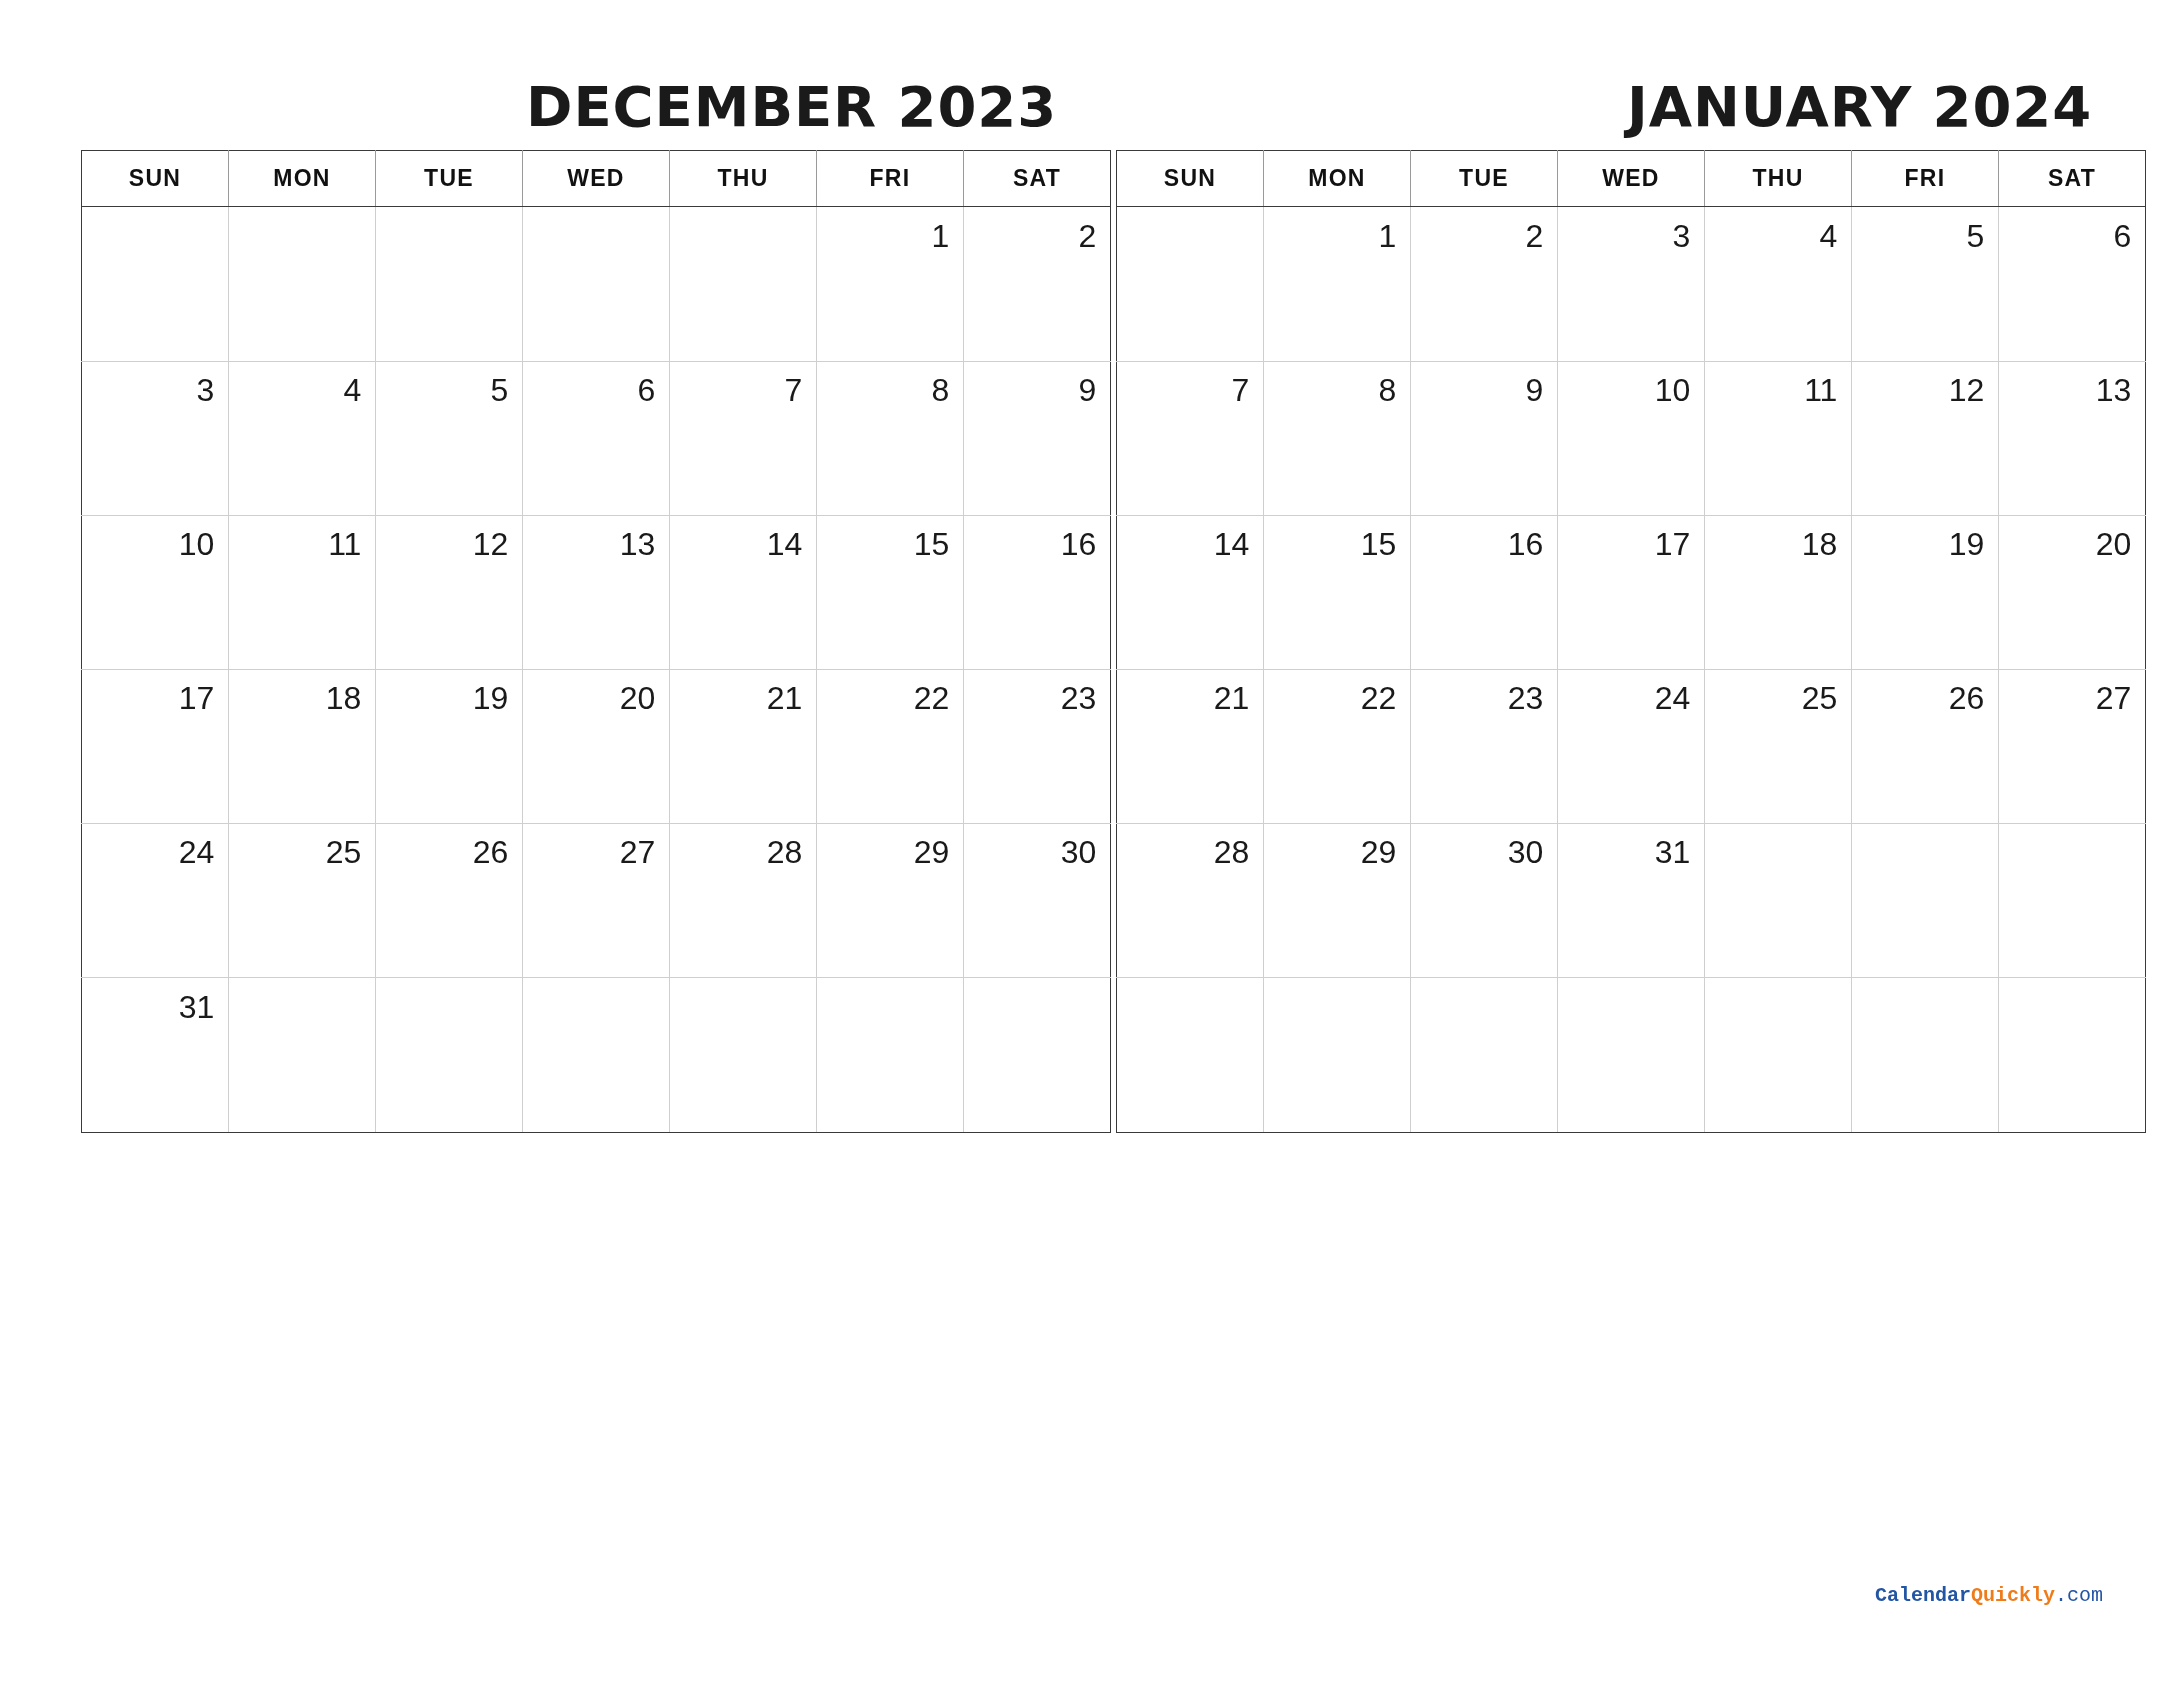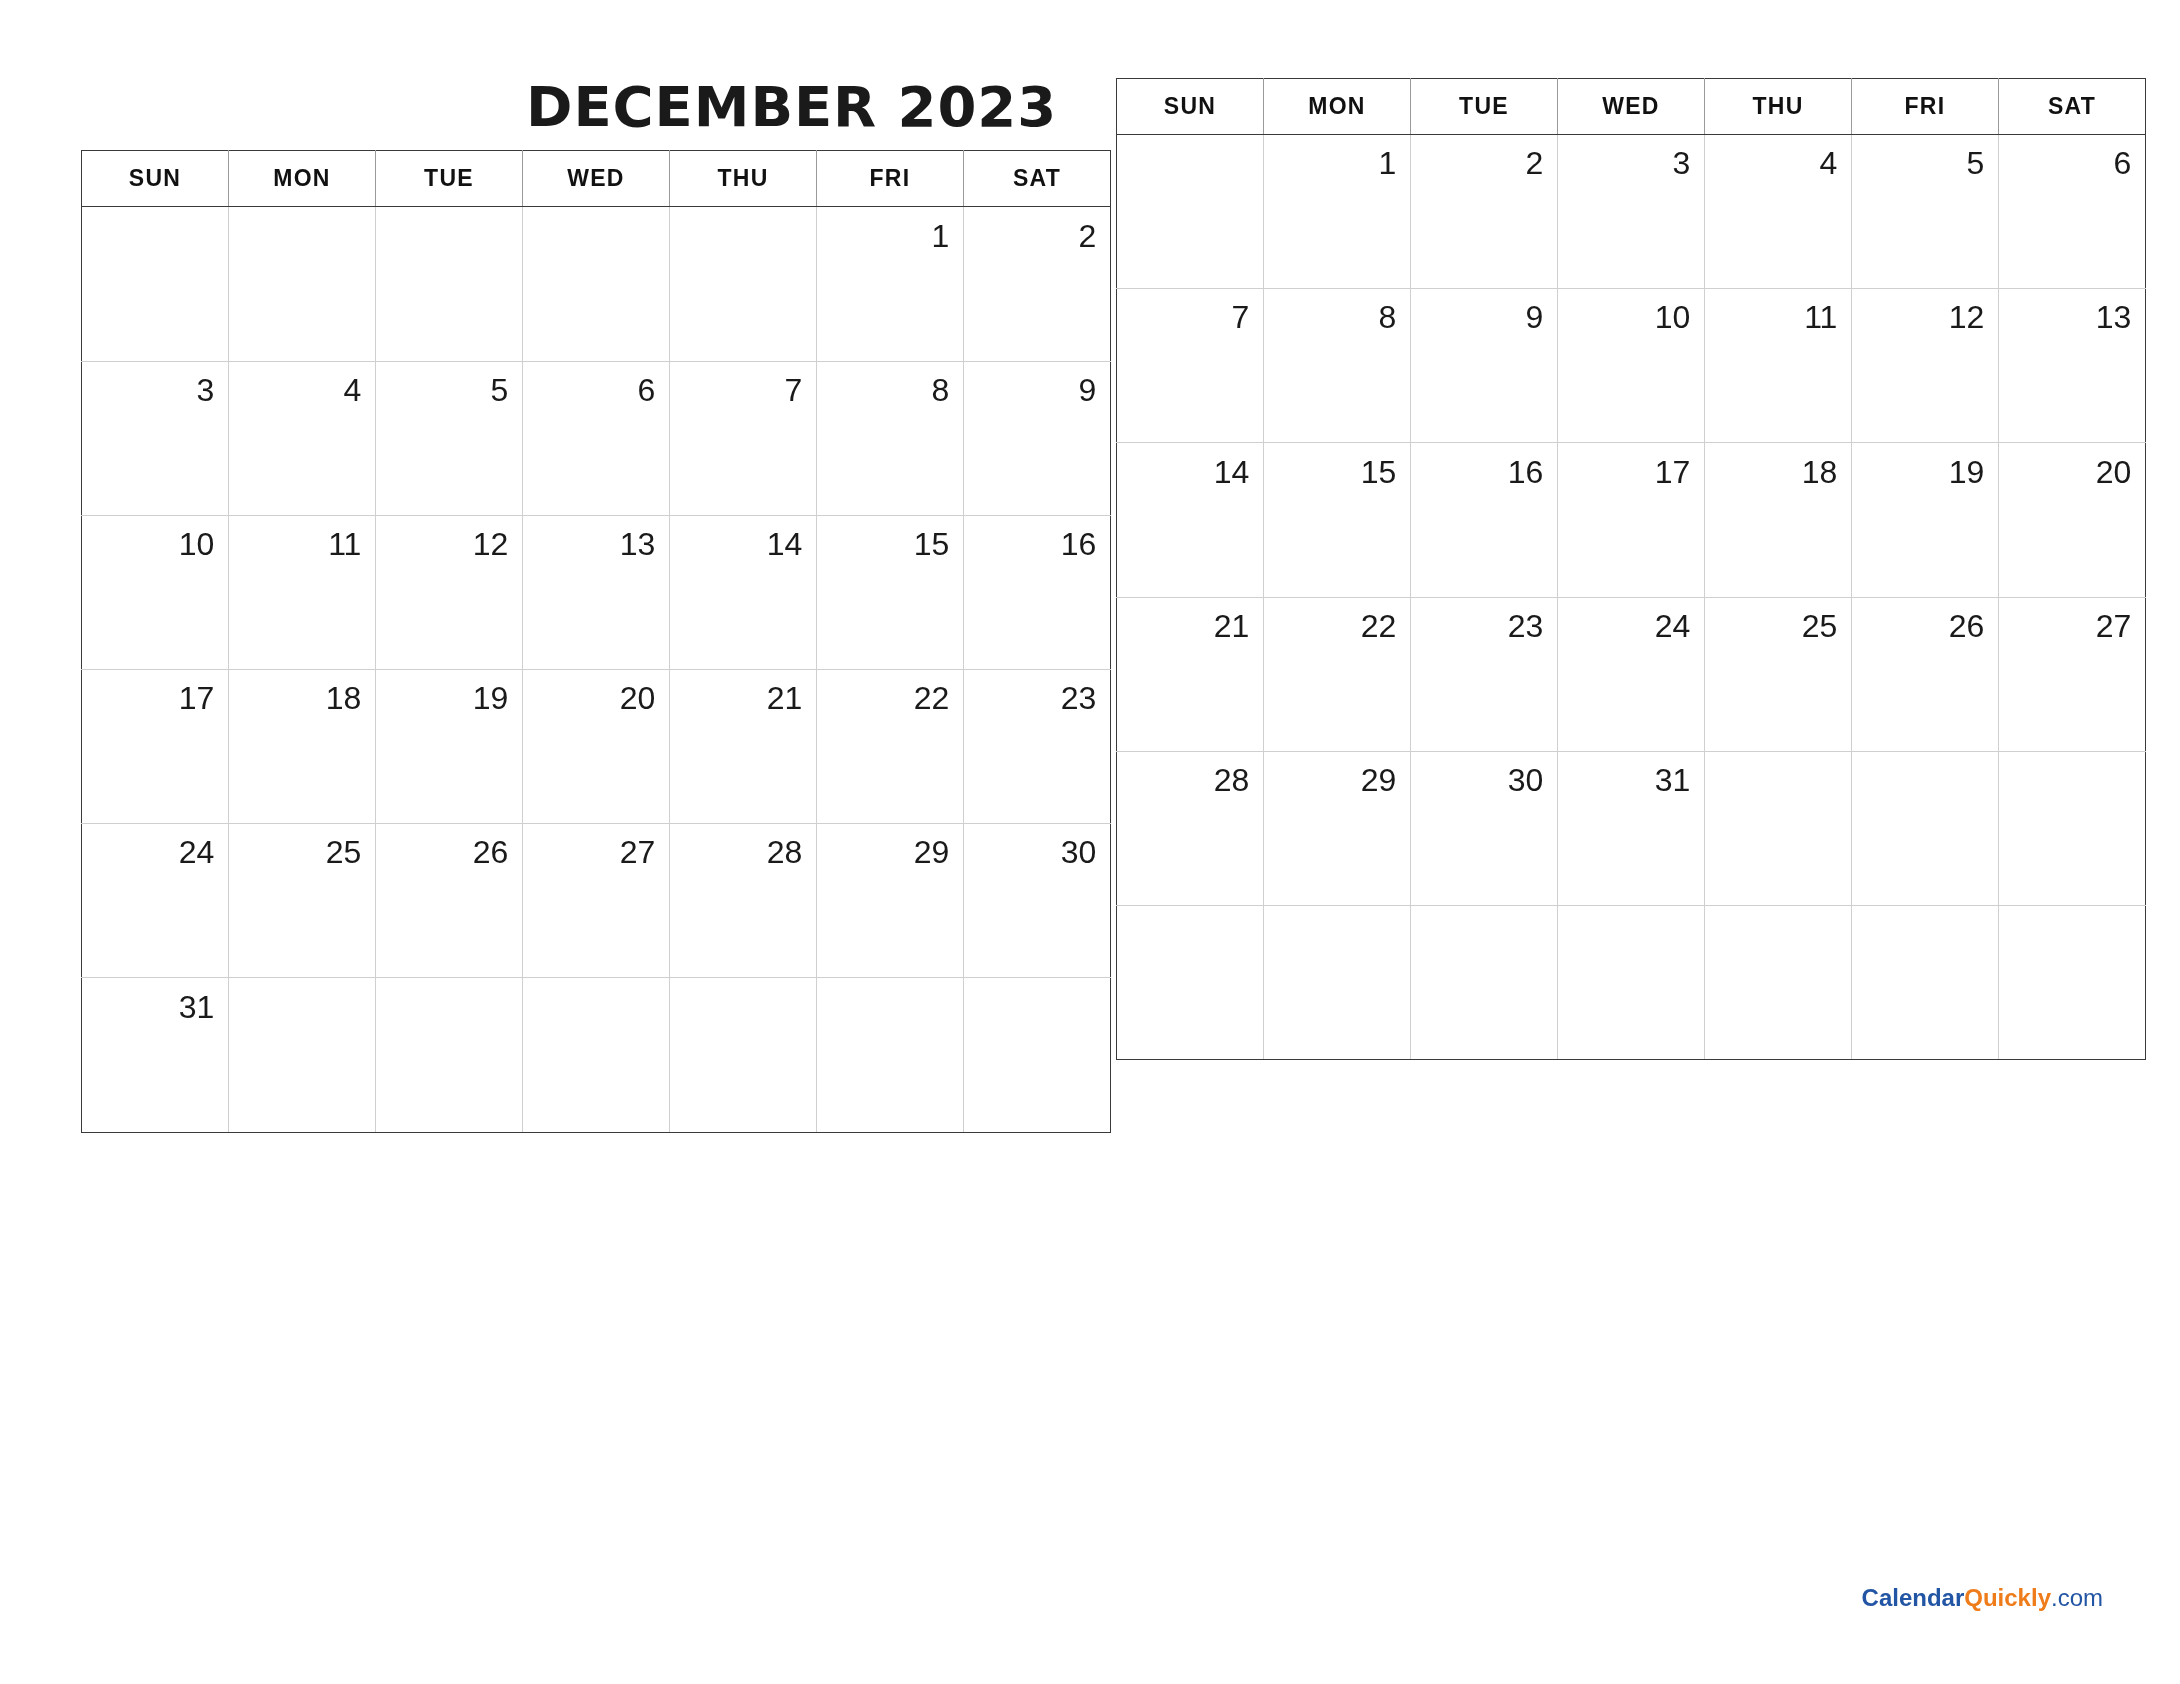--- a/index.html
+++ b/index.html
@@ -80,23 +80,23 @@
   }
   table.cal td:first-child { border-left: 1.7px solid #3a3a3a; }
   table.cal td:last-child { border-right: 1.7px solid #3a3a3a; }
   table.cal th:first-child { border-left: 1.7px solid #3a3a3a; }
   table.cal th:last-child { border-right: 1.7px solid #3a3a3a; }
   td.holiday { color: #ef1d20; }
   .footer {
     position: absolute;
     right: 78px;
     top: 1566px;
-    font-size: 24px;
+    font-size: 20px;
     font-weight: bold;
-    font-family: Liberation Sans, sans-serif;
+    font-family: Liberation Mono, monospace;
     letter-spacing: 0px;
     white-space: nowrap;
   }
   .footer .b1 { color: #2255a4; }
   .footer .b2 { color: #ef7c1a; }
   .footer .b3 { color: #2255a4; font-weight: normal; }
 </style>
 </head>
 <body>
 
@@ -171,20 +171,21 @@
             <td></td>
             <td></td>
             <td></td>
             <td></td>
           </tr>
         </tbody>
       </table>
     </div>
 
     <div class="month-block">
+      <div class="month-title">JANUARY 2024</div>
       <table class="cal">
         <thead>
           <tr>
             <th>SUN</th>
             <th>MON</th>
             <th>TUE</th>
             <th>WED</th>
             <th>THU</th>
             <th>FRI</th>
             <th>SAT</th>

